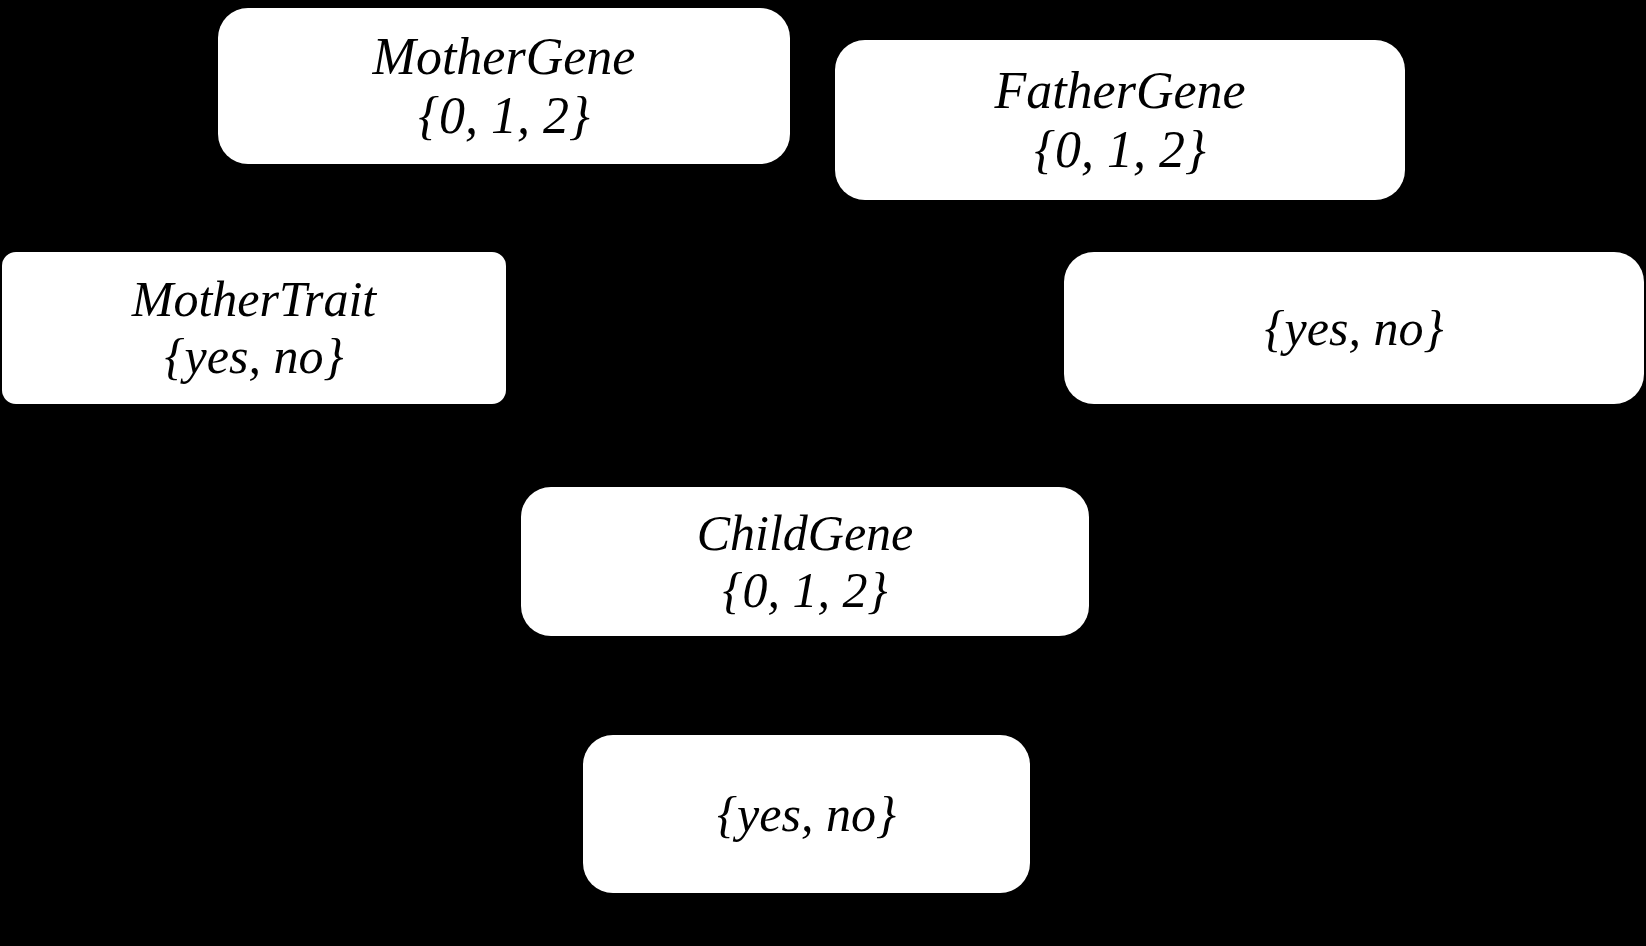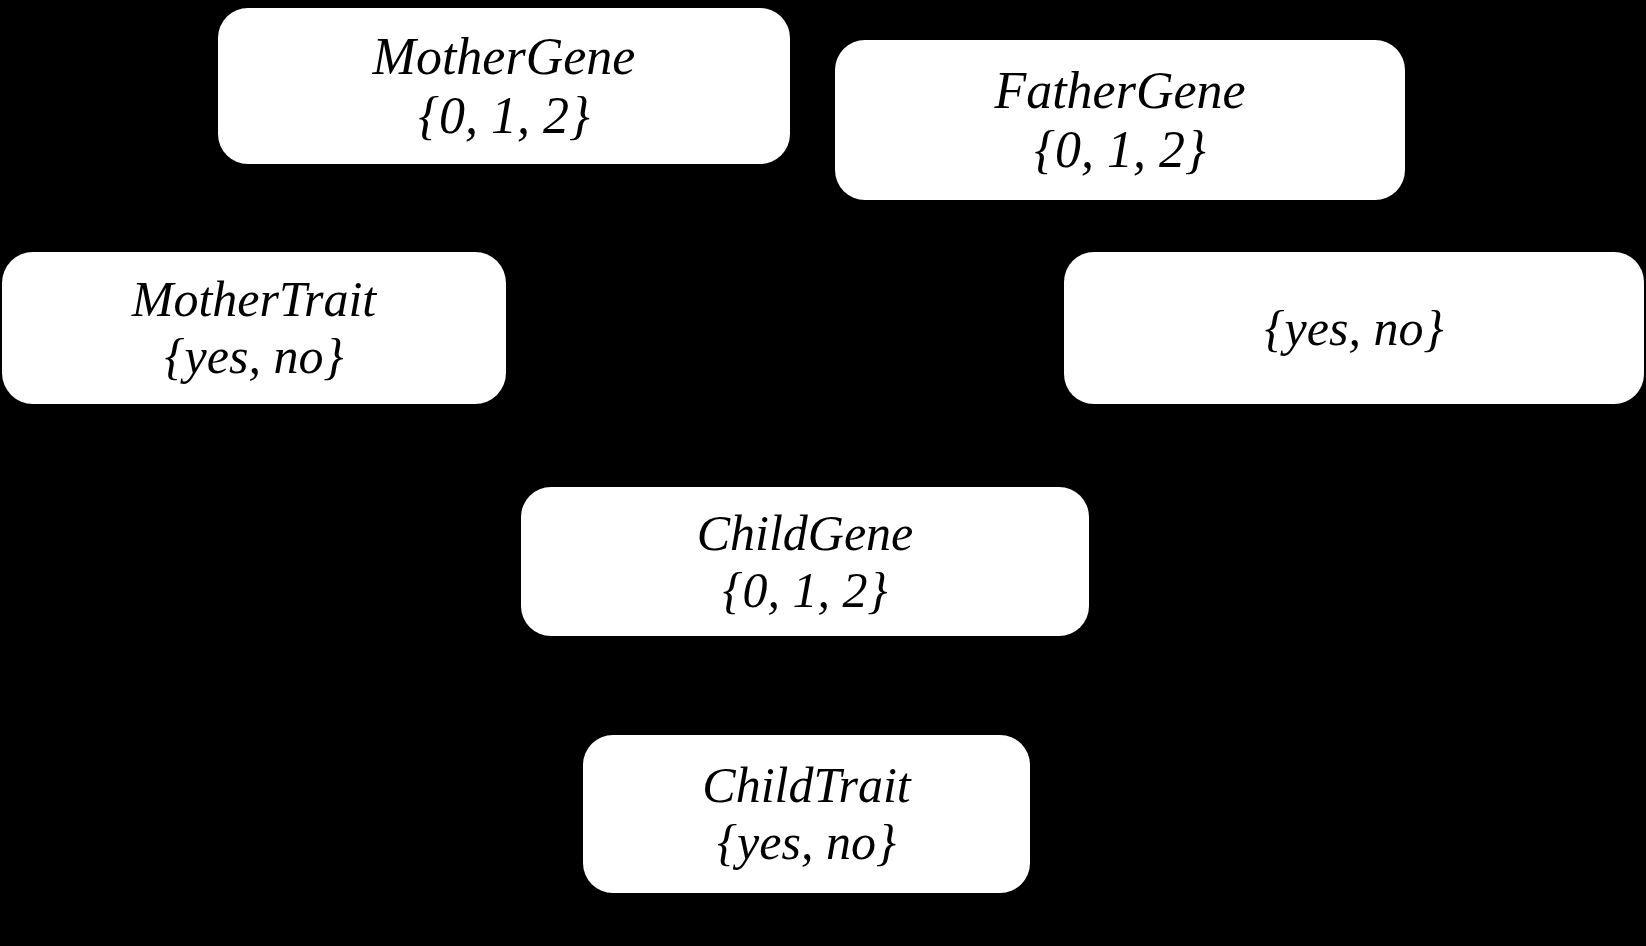--- a/index.html
+++ b/index.html
@@ -50,21 +50,21 @@
     left: 835px;  top: 8px;
     width: 570px; height: 160px;
     font-size: 52px;
     border-radius: 30px;
     margin-top: 32px;
   }
   #node-mother-trait {
     left: 2px;   top: 252px;
     width: 504px; height: 152px;
     font-size: 50px;
-    border-radius: 31px;
+    border-radius: 14px;
   }
   #node-father-trait {
     left: 1064px; top: 252px;
     width: 580px; height: 152px;
     font-size: 50px;
     border-radius: 30px;
   }
   #node-child-gene {
     left: 521px;  top: 487px;
     width: 568px; height: 149px;
@@ -101,17 +101,16 @@
   <div class="node" id="node-father-trait">
     <span class="domain">{yes, no}</span>
   </div>
 
   <div class="node" id="node-child-gene">
     <span class="title">ChildGene</span>
     <span class="domain">{0, 1, 2}</span>
   </div>
 
   <div class="node" id="node-child-trait">
-    <span class="title">ChildTrait</span>
     <span class="domain">{yes, no}</span>
   </div>
 
 </div>
 
 </body></html>

